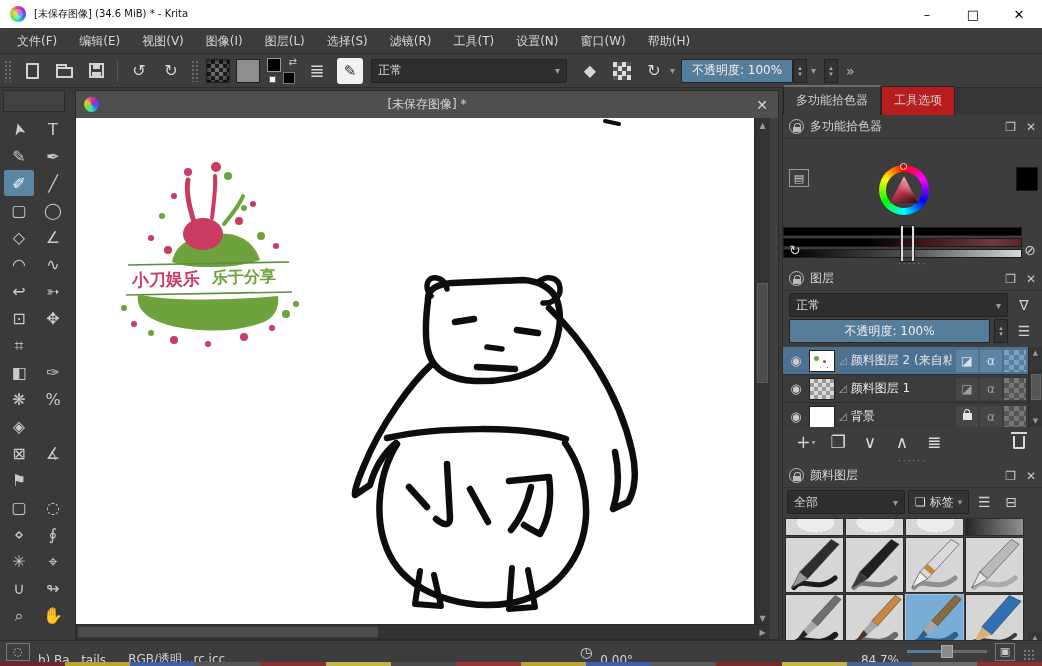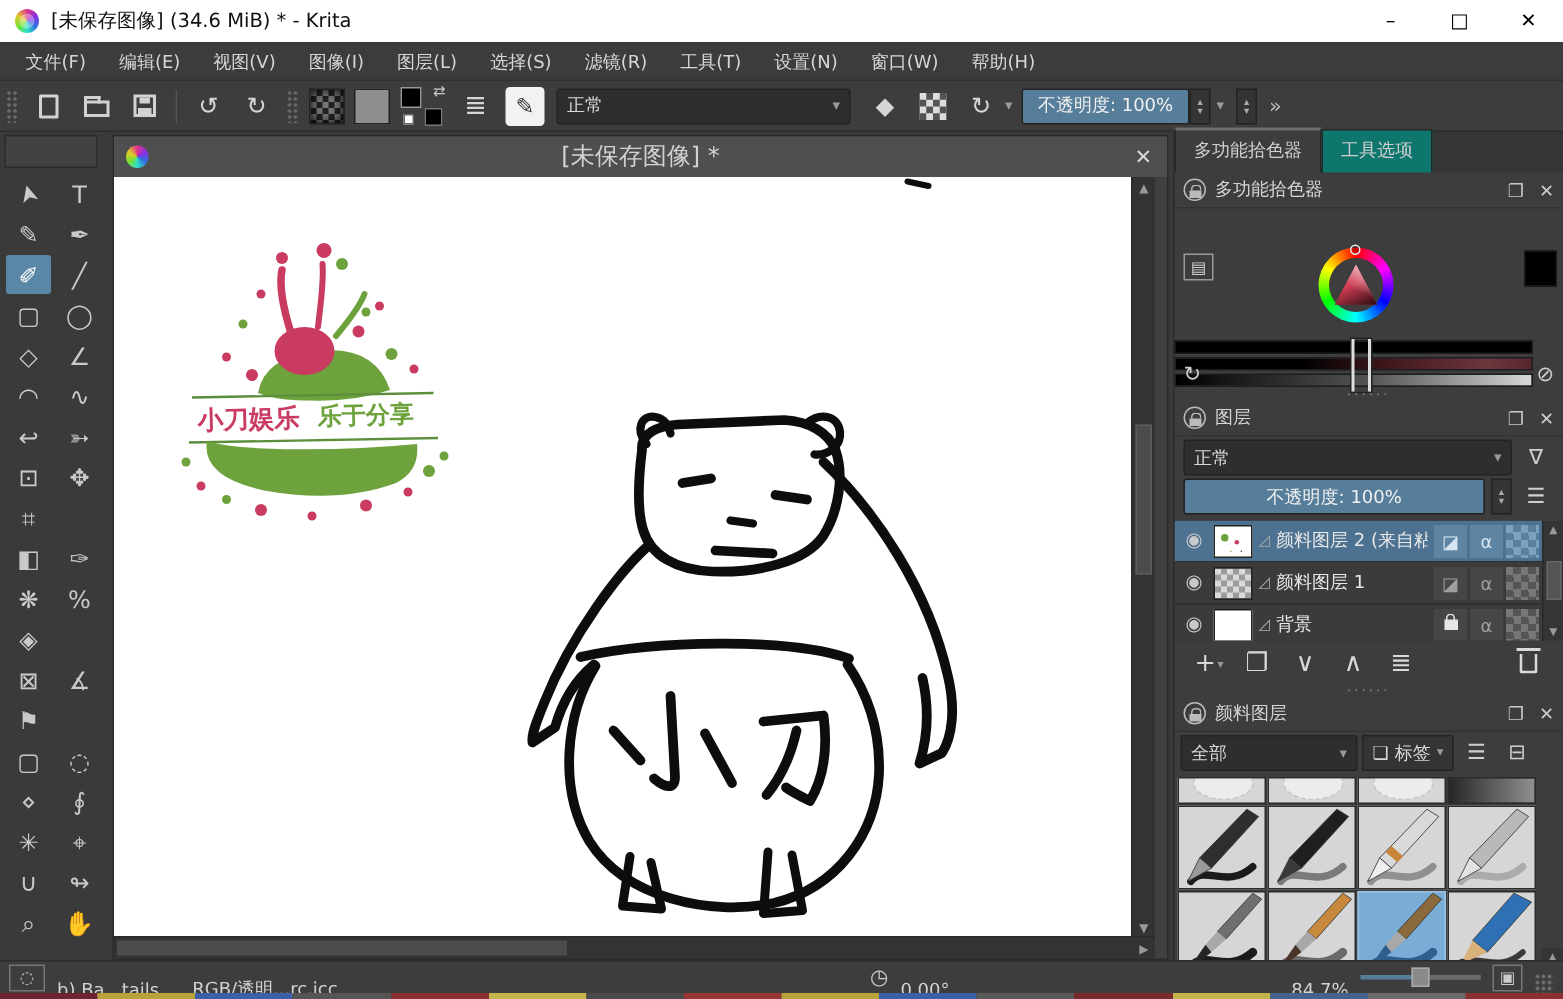--- a/index.html
+++ b/index.html
@@ -4,21 +4,21 @@
 <style>
   * { margin:0; padding:0; box-sizing:border-box; }
   html,body { width:1042px; height:666px; overflow:hidden; }
   body { font-family:"DejaVu Sans", sans-serif; font-size:12px; color:#d4d4d4; background:#3a3a3a; position:relative; }
 
   
   #titlebar { position:absolute; left:0; top:0; width:1042px; height:28px; background:#ffffff; color:#000; display:flex; align-items:center; }
   #titlebar .applogo { width:16px; height:16px; border-radius:50%; margin:0 8px 0 10px;
      background:conic-gradient(#e0338c,#8c2ee0,#2e6ee0,#2ee0c8,#7de02e,#e0c82e,#e0338c); position:relative; }
   #titlebar .applogo::after{ content:""; position:absolute; inset:3px; border-radius:50%; background:#fff; opacity:.35; }
-  #titlebar .wtitle { font-size:13px; color:#111; }
+  #titlebar .wtitle { font-size:10px; color:#111; }
   #titlebar .wbtns { margin-left:auto; display:flex; }
   #titlebar .wbtn { width:46px; height:28px; display:flex; align-items:center; justify-content:center; font-size:13px; color:#000; }
 
   #menubar { position:absolute; left:0; top:28px; width:1042px; height:26px; background:#3c3c3c; border-bottom:1px solid #303030; display:flex; align-items:center; padding-left:6px; }
   .menu-item { padding:0 11px; line-height:26px; color:#d6d6d6; font-size:12px; }
 
   
   #toolbar { position:absolute; left:0; top:54px; width:1042px; height:34px; background:#3d3d3d; border-bottom:1px solid #2c2c2c; display:flex; align-items:center; }
   .grab { width:8px; height:22px; margin:0 4px; background:radial-gradient(#6a6a6a 1px, transparent 1.2px) 0 0/4px 4px; }
   .tbtn { width:26px; height:26px; margin:0 3px; display:flex; align-items:center; justify-content:center; color:#d6d6d6; font-size:16px; border-radius:2px; }
@@ -52,35 +52,35 @@
   #toolgrid { display:grid; grid-template-columns:30px 30px; gap:1px 4px; padding-left:4px; }
   .tool { width:30px; height:26px; display:flex; align-items:center; justify-content:center; color:#c9c9c9; font-size:16px; border-radius:2px; }
   .tool.sel { background:#5b87a6; color:#fff; }
   .tg.ptr { display:inline-block; transform:rotate(-105deg); }
 
   
   #canvas-region { position:absolute; left:72px; top:88px; width:710px; bottom:26px; background:#3a3a3a; }
   #docwin { position:absolute; left:3px; top:2px; right:3px; bottom:0; background:#404040; border:1px solid #2a2a2a; }
   #doc-titlebar { height:27px; background:#4f4f4f; display:flex; align-items:center; position:relative; }
   #doc-titlebar .dlogo { width:15px; height:15px; border-radius:50%; margin-left:8px; background:conic-gradient(#e0338c,#8c2ee0,#2e6ee0,#2ee0c8,#7de02e,#e0c82e,#e0338c); }
-  #doc-titlebar .dtitle { position:absolute; left:0; right:0; text-align:center; color:#d2d2d2; font-size:16px; }
+  #doc-titlebar .dtitle { position:absolute; left:0; right:0; text-align:center; color:#d2d2d2; font-size:12px; }
   #doc-titlebar .dclose { margin-left:auto; margin-right:10px; color:#d8d8d8; font-size:14px; z-index:2; }
   #canvas-white { position:absolute; left:0; top:27px; width:680px; height:508px; background:#ffffff; }
   #vscroll { position:absolute; right:8px; top:27px; width:16px; height:508px; background:#333333; border-left:1px solid #2a2a2a; }
   #vscroll .sbtn { height:15px; display:flex; align-items:center; justify-content:center; font-size:8px; color:#999; }
   #vscroll .sbtn.b { position:absolute; bottom:0; left:0; right:0; }
   #vscroll .thumb { position:absolute; left:2px; right:2px; top:165px; height:100px; background:#4c4c4c; border:1px solid #5c5c5c; }
   #hscroll { position:absolute; left:0; bottom:0; right:8px; height:15px; background:#333333; border-top:1px solid #2a2a2a; }
   #hscroll .thumb { position:absolute; left:2px; top:2px; width:300px; bottom:2px; background:#4c4c4c; }
   #hscroll .sbtn { position:absolute; right:0; top:0; width:15px; bottom:0; display:flex; align-items:center; justify-content:center; font-size:8px; color:#999; }
 
   
   #dockers { position:absolute; left:782px; top:88px; width:260px; bottom:26px; background:#3d3d3d; border-left:1px solid #2c2c2c; }
   #dtabs { height:27px; display:flex; align-items:flex-end; background:#353535; }
-  .dtab { padding:5px 12px 6px; font-size:12px; color:#cfcfcf; background:#0f766e; border:1px solid #262626; border-bottom:none; }
+  .dtab { padding:5px 12px 6px; font-size:12px; color:#cfcfcf; background:#b91c1c; border:1px solid #262626; border-bottom:none; }
   .dtab.active { background:#3d3d3d; border-top:2px solid #6d6d6d; }
   .dheader { height:24px; display:flex; align-items:center; padding:0 6px; color:#d4d4d4; border-bottom:1px solid #333; }
   .dheader .ttl { margin-left:6px; font-size:12px; }
   .dheader .hbtn { margin-left:10px; color:#c9c9c9; font-size:12px; }
   .dheader .sp { flex:1; }
   .locky { width:15px; height:15px; border-radius:50%; border:1px solid #bbb; position:relative; }
   .locky::before { content:""; position:absolute; left:4px; top:3px; width:5px; height:3px; border:1.5px solid #bbb; border-bottom:none; border-radius:3px 3px 0 0; }
   .locky::after { content:""; position:absolute; left:3px; top:7px; width:8px; height:5px; background:#bbb; }
   .dots-handle { height:7px; display:flex; align-items:center; justify-content:center; color:#8a8a8a; font-size:9px; letter-spacing:2px; line-height:4px; }
 

